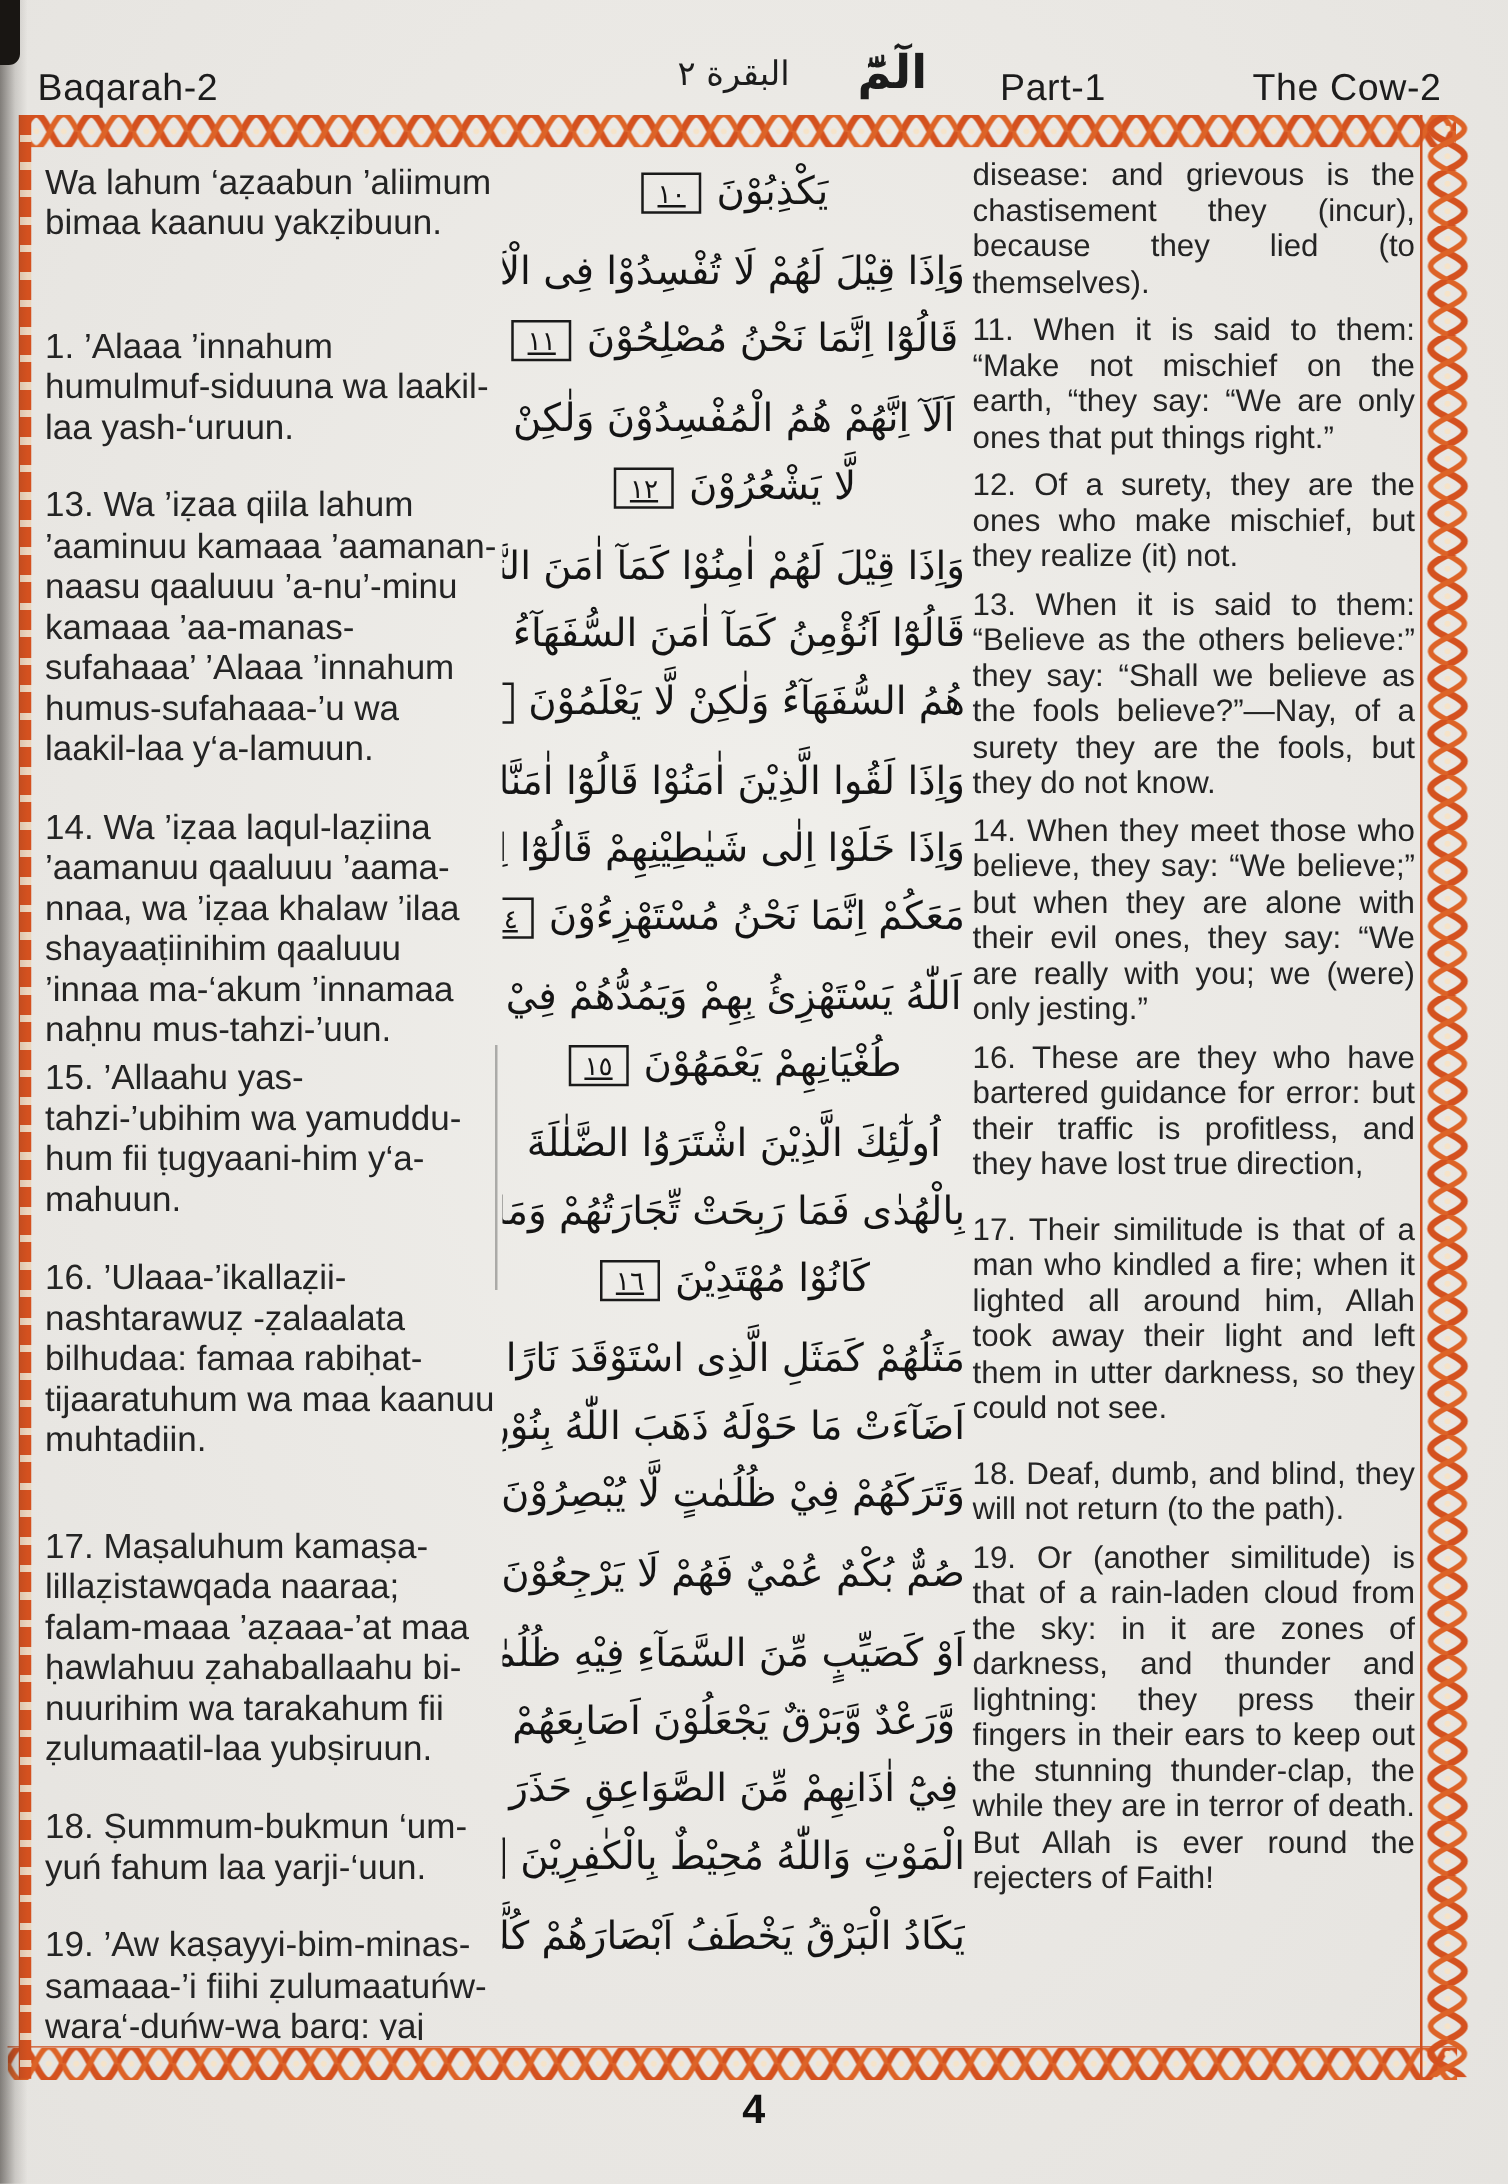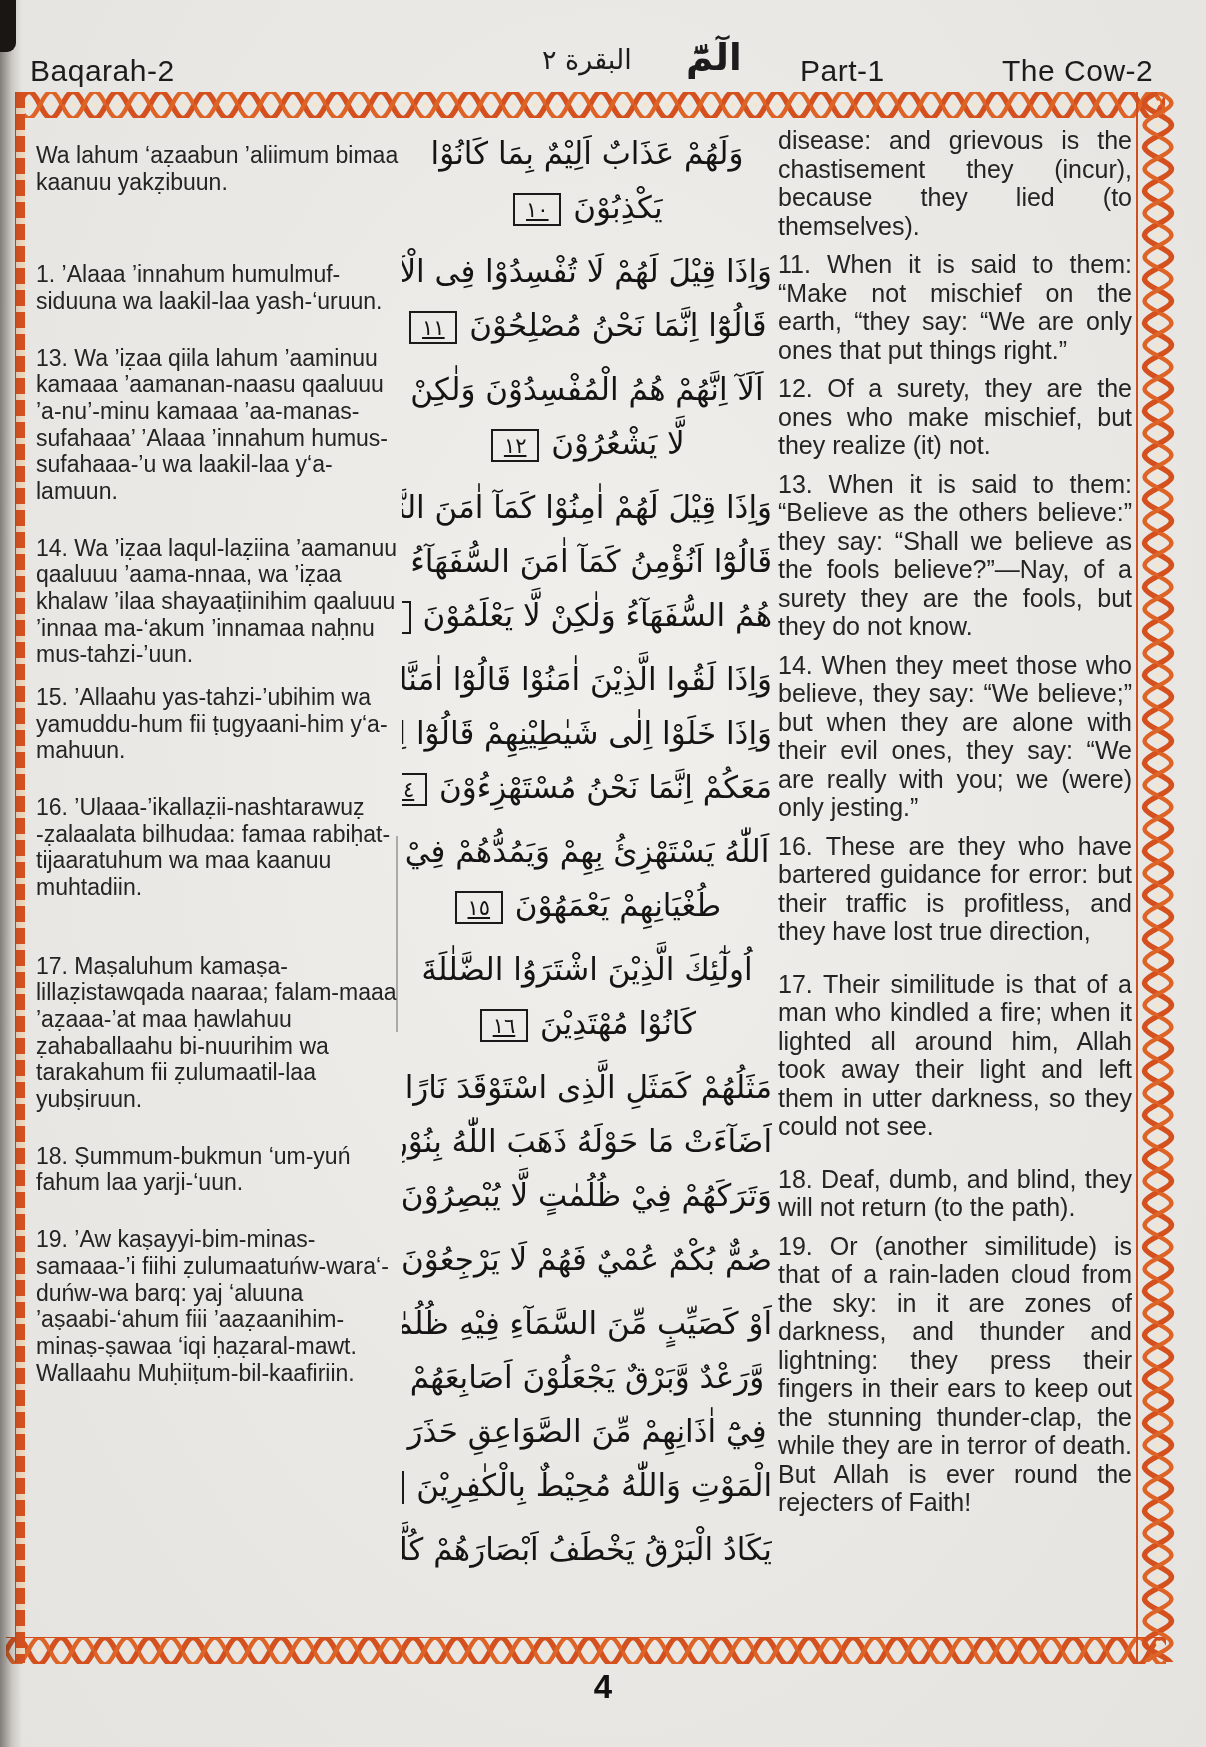--- a/index.html
+++ b/index.html
@@ -36,21 +36,21 @@
     pointer-events:none;
   }
   .blob{position:absolute;left:0;top:0;width:16px;height:52px;background:#191613;border-radius:0 0 9px 0;}
   .crease{position:absolute;left:396px;top:836px;width:2px;height:196px;background:rgba(20,20,20,.30);}
   
   .col{position:absolute;top:126px;height:1506px;overflow:hidden;}
   .col-translit{left:36px;width:364px;}
   .col-arabic{left:402px;width:370px;}
   .col-english{left:778px;width:354px;}
 
-  .tr-para{font-size:23px;line-height:1.16;margin:16px 0 30px;color:#242424;}
+  .tr-para{font-size:28px;line-height:1.16;margin:4px 0 30px;color:#242424;}
   .tr-para:nth-child(1){margin-bottom:66px;}
   .tr-para:nth-child(4){margin-bottom:6px;}
   .tr-para:nth-child(6){margin-bottom:52px;}
   .tr-para:nth-child(9){margin-bottom:44px;}
 
   .ar-verse{margin:0 0 10px;}
   .ar-line{
     direction:rtl;text-align:center;
     font-family:"DejaVu Sans",sans-serif;
     font-size:31px;line-height:54px;color:#141414;
@@ -129,21 +129,20 @@
       <div class="tr-para">13. Wa ’iẓaa qiila lahum ’aaminuu kamaaa ’aamanan-naasu qaaluuu ’a-nu’-minu kamaaa ’aa-manas-sufahaaa’ ’Alaaa ’innahum humus-sufahaaa-’u wa laakil-laa y‘a-lamuun.</div>
       <div class="tr-para">14. Wa ’iẓaa laqul-laẓiina ’aamanuu qaaluuu ’aama-nnaa, wa ’iẓaa khalaw ’ilaa shayaaṭiinihim qaaluuu ’innaa ma-‘akum ’innamaa naḥnu mus-tahzi-’uun.</div>
       <div class="tr-para">15. ’Allaahu yas-tahzi-’ubihim wa yamuddu-hum fii ṭugyaani-him y‘a-mahuun.</div>
       <div class="tr-para">16. ’Ulaaa-’ikallaẓii-nashtarawuẓ -ẓalaalata bilhudaa: famaa rabiḥat-tijaaratuhum wa maa kaanuu muhtadiin.</div>
       <div class="tr-para">17. Maṣaluhum kamaṣa-lillaẓistawqada naaraa; falam-maaa ’aẓaaa-’at maa ḥawlahuu ẓahaballaahu bi-nuurihim wa tarakahum fii ẓulumaatil-laa yubṣiruun.</div>
       <div class="tr-para">18. Ṣummum-bukmun ‘um-yuń fahum laa yarji-‘uun.</div>
       <div class="tr-para">19. ’Aw kaṣayyi-bim-minas-samaaa-’i fiihi ẓulumaatuńw-wara‘-duńw-wa barq: yaj ‘aluuna ’aṣaabi-‘ahum fiii ’aaẓaanihim-minaṣ-ṣawaa ‘iqi ḥaẓaral-mawt. Wallaahu Muḥiiṭum-bil-kaafiriin.</div>
     </div>
   <div class="col col-arabic">
       <div class="ar-verse">
-        <div class="ar-line" dir="rtl">وَلَهُمْ عَذَابٌ اَلِيْمٌ بِمَا كَانُوْا</div>
         <div class="ar-line" dir="rtl">يَكْذِبُوْنَ<span class="ayah-box">١٠</span></div>
       </div>
       <div class="ar-verse">
         <div class="ar-line" dir="rtl">وَاِذَا قِيْلَ لَهُمْ لَا تُفْسِدُوْا فِى الْاَرْضِ</div>
         <div class="ar-line" dir="rtl">قَالُوْٓا اِنَّمَا نَحْنُ مُصْلِحُوْنَ<span class="ayah-box">١١</span></div>
       </div>
       <div class="ar-verse">
         <div class="ar-line" dir="rtl">اَلَآ اِنَّهُمْ هُمُ الْمُفْسِدُوْنَ وَلٰكِنْ</div>
         <div class="ar-line" dir="rtl">لَّا يَشْعُرُوْنَ<span class="ayah-box">١٢</span></div>
       </div>
@@ -156,20 +155,21 @@
         <div class="ar-line" dir="rtl">وَاِذَا لَقُوا الَّذِيْنَ اٰمَنُوْا قَالُوْٓا اٰمَنَّا</div>
         <div class="ar-line" dir="rtl">وَاِذَا خَلَوْا اِلٰى شَيٰطِيْنِهِمْ قَالُوْٓا اِنَّا</div>
         <div class="ar-line" dir="rtl">مَعَكُمْ اِنَّمَا نَحْنُ مُسْتَهْزِءُوْنَ<span class="ayah-box">١٤</span></div>
       </div>
       <div class="ar-verse">
         <div class="ar-line" dir="rtl">اَللّٰهُ يَسْتَهْزِئُ بِهِمْ وَيَمُدُّهُمْ فِيْ</div>
         <div class="ar-line" dir="rtl">طُغْيَانِهِمْ يَعْمَهُوْنَ<span class="ayah-box">١٥</span></div>
       </div>
       <div class="ar-verse">
         <div class="ar-line" dir="rtl">اُولٰٓئِكَ الَّذِيْنَ اشْتَرَوُا الضَّلٰلَةَ</div>
+        <div class="ar-line" dir="rtl">بِالْهُدٰى فَمَا رَبِحَتْ تِّجَارَتُهُمْ وَمَا</div>
         <div class="ar-line" dir="rtl">كَانُوْا مُهْتَدِيْنَ<span class="ayah-box">١٦</span></div>
       </div>
       <div class="ar-verse">
         <div class="ar-line" dir="rtl">مَثَلُهُمْ كَمَثَلِ الَّذِى اسْتَوْقَدَ نَارًا فَلَمَّآ</div>
         <div class="ar-line" dir="rtl">اَضَآءَتْ مَا حَوْلَهُ ذَهَبَ اللّٰهُ بِنُوْرِهِمْ</div>
         <div class="ar-line" dir="rtl">وَتَرَكَهُمْ فِيْ ظُلُمٰتٍ لَّا يُبْصِرُوْنَ</div>
       </div>
       <div class="ar-verse">
         <div class="ar-line" dir="rtl">صُمٌّ بُكْمٌ عُمْيٌ فَهُمْ لَا يَرْجِعُوْنَ</div>
       </div>

